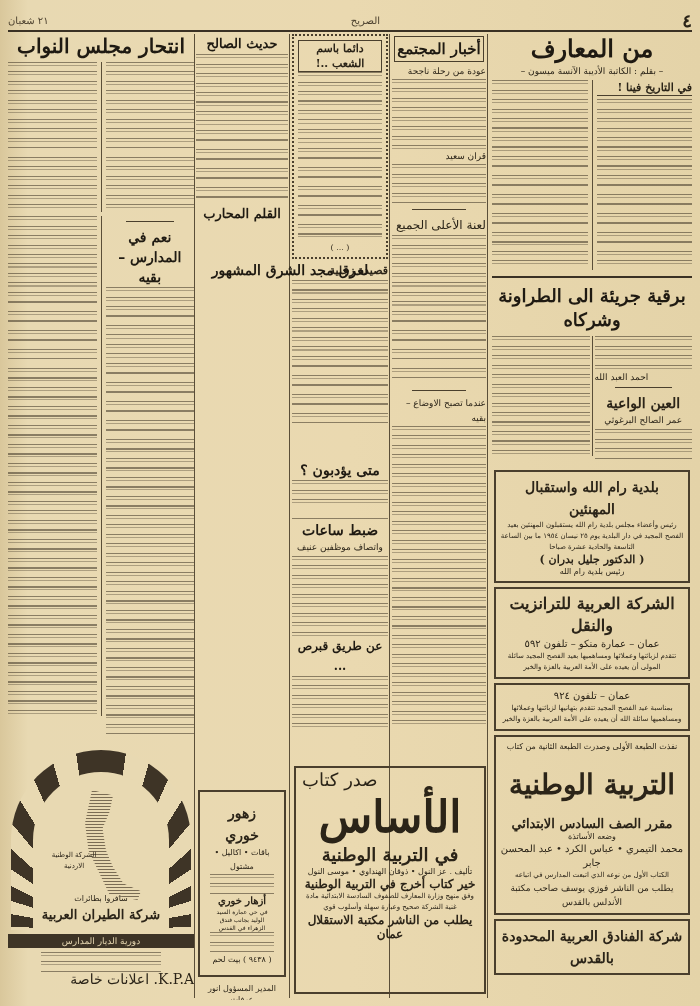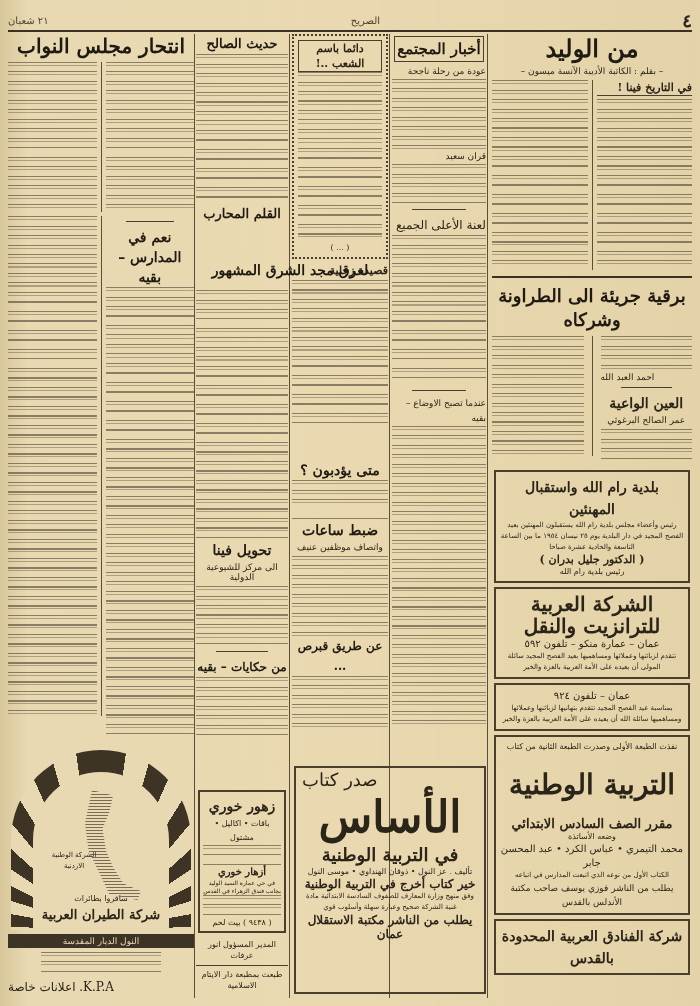--- a/index.html
+++ b/index.html
@@ -14,21 +14,21 @@
   h1,h2,h3{margin:0;font-weight:bold;text-align:center;color:#1f1a12;}
   .hl-xl{font-size:24px;line-height:30px;}
   .hl-l{font-size:18px;line-height:24px;}
   .hl-m{font-size:14px;line-height:20px;}
   .hl-s{font-size:11px;line-height:15px;}
   .byline{font-size:9px;text-align:center;margin:2px 0 4px;}
   .lines{height:100%;background:repeating-linear-gradient(180deg,rgba(60,50,35,.55) 0 1px,transparent 1px 3px,rgba(60,50,35,.35) 3px 4px,transparent 4px 9.5px);}
   .box{border:2px solid #4a3f2d;padding:4px;margin:4px 2px;}
   .dotbox{border:2px dotted #4a3f2d;padding:4px;}
   .rule{height:1px;background:#4a3f2d;margin:5px 20px;}
-  .ad-title{font-size:20px;font-weight:bold;text-align:center;line-height:22px;}
+  .ad-title{font-size:16px;font-weight:bold;text-align:center;line-height:22px;}
   .ad-sub{font-size:10px;text-align:center;line-height:14px;}
   .ad-text{font-size:8px;line-height:11px;text-align:center;}
   .sign{font-size:11px;font-weight:bold;text-align:center;}
   .big-calli{font-size:44px;line-height:54px;text-align:center;font-weight:bold;letter-spacing:1px;}
   .arch{position:relative;margin:0 auto;width:180px;height:180px;}
   .arch-outer{position:absolute;inset:0;border-radius:90px 90px 0 0;background:repeating-conic-gradient(from 0deg at 50% 100%,#3e3426 0 8deg,#e8d9b2 8deg 16deg);}
   .arch-inner{position:absolute;left:22px;right:22px;top:22px;bottom:0;border-radius:70px 70px 0 0;background:#e8d9b2;}
   .map{position:absolute;left:60px;top:40px;width:70px;height:110px;background:repeating-linear-gradient(0deg,#7a6c54 0 1px,transparent 1px 3px);clip-path:polygon(30% 0,60% 5%,55% 20%,45% 35%,50% 55%,60% 70%,75% 85%,100% 92%,95% 100%,55% 95%,40% 75%,25% 55%,20% 30%);}
   .band{background:#3e3426;color:#e8d9b2;font-size:9px;text-align:center;padding:2px 0;margin:4px 0;}
 </style>
@@ -43,37 +43,37 @@
     <span class="date">٢١ شعبان</span>
   </div>
 
   <div class="vrule" style="right:212px"></div>
   <div class="vrule" style="right:310px"></div>
   <div class="vrule" style="right:410px"></div>
   <div class="vrule" style="right:505px"></div>
 
   <div class="col" style="right:8px;width:200px;height:960px;">
     <section>
-      <h1 class="hl-xl">من الوليد</h1>
+      <h1 class="hl-xl">من المعارف</h1>
       <div class="byline">– بقلم : الكاتبة الأديبة الآنسة ميسون –</div>
       <div style="display:flex;gap:4px;height:190px;">
         <div style="flex:1">
           <div class="hl-s" style="font-weight:bold;text-align:right;border-bottom:1px solid #4a3f2d;margin-bottom:3px">في التاريخ فينا !</div>
           <div class="lines" style="height:170px"></div>
         </div>
         <div style="width:1px;background:#5a4e38"></div>
         <div style="flex:1">
             <div class="lines"></div>
           </div>
       </div>
     </section>
     <div style="height:2px;background:#3a3124;margin:6px 0"></div>
     <section>
       <h1 class="hl-l">برقية جريئة الى الطراونة وشركاه</h1>
-      <div style="display:flex;gap:8px;height:120px;margin-top:4px">
+      <div style="display:flex;gap:2px;height:120px;margin-top:4px">
         <div style="flex:1">
             <div class="lines" style="height:34px"></div>
           <div class="byline" style="text-align:left">احمد العبد الله</div>
           <div class="rule"></div>
           <div class="hl-m" style="text-align:center;font-weight:bold">العين الواعية</div>
           <div class="byline">عمر الصالح البرغوثي</div>
           <div class="lines" style="height:30px"></div>
         </div>
         <div style="width:1px;background:#5a4e38"></div>
         <div style="flex:1">
@@ -161,31 +161,22 @@
       <div class="ad-sub" style="font-size:12px;font-weight:bold">يطلب من الناشر مكتبة الاستقلال عمان</div>
     </div>
   </div>
 
   <div class="col" style="right:412px;width:92px;height:960px;">
     <h2 class="hl-m" style="font-size:13px">حديث الصالح</h2>
     <div class="lines" style="height:150px"></div>
     <h2 class="hl-m" style="font-size:13px">القلم المحارب</h2>
     <div class="lines" style="height:0px"></div>
   </div>
-  <div class="col" style="right:412px;width:92px;top:290px;height:470px;">
-    <div class="lines" style="height:250px"></div>
-    <h2 class="hl-m">تحويل فينا</h2>
-    <div class="byline">الى مركز للشيوعية الدولية</div>
-    <div class="lines" style="height:60px"></div>
-    <div class="rule"></div>
-    <h2 class="hl-m" style="font-size:12px">من حكايات – بقيه</h2>
-    <div class="lines" style="height:60px"></div>
-  </div>
   <div class="col" style="right:412px;width:92px;top:790px;height:210px;">
-    <div class="box" style="padding:3px;margin:0 2px">
+    <div class="box" style="padding:10px;margin:0 2px">
       <div class="ad-title" style="font-size:14px">زهور خوري</div>
       <div class="ad-sub" style="font-size:8px">باقات • اكاليل • مشتول</div>
       <div class="lines" style="height:20px"></div>
       <div class="ad-sub" style="font-weight:bold">أزهار خوري</div>
       <div class="ad-text" style="font-size:6px;line-height:8px">في حي عمارة السيد الوليد بجانب فندق الزهراء في القدس</div>
       <div class="lines" style="height:22px"></div>
       <div class="ad-text">( ٩٤٣٨ ) بيت لحم</div>
     </div>
     <div class="ad-text" style="margin-top:6px">المدير المسؤول انور عرفات</div>
     <div class="ad-text" style="margin-top:4px;border-top:1px solid #4a3f2d;padding-top:3px">طبعت بمطبعة دار الايتام الاسلامية</div>
@@ -219,18 +210,18 @@
     <div class="arch">
       <div class="arch-outer"></div>
       <div class="arch-inner"></div>
       <div class="map"></div>
       <div class="ad-text" style="position:absolute;left:38px;top:100px;width:50px;font-size:7px">الشركة الوطنية الاردنية</div>
       <div style="position:absolute;left:28px;right:28px;bottom:4px;text-align:center">
         <div class="ad-text" style="font-size:8px">سافروا بطائرات</div>
         <div class="ad-title" style="font-size:13px">شركة الطيران العربية</div>
       </div>
     </div>
-    <div class="band">النول الديار المقدسة</div>
+    <div class="band">دورية الديار المدارس</div>
     <div class="lines" style="height:22px;width:120px;margin:0 auto"></div>
-    <div class="ad-text" style="text-align:left;font-size:12px;margin-top:8px">K.P.A. اعلانات خاصة</div>
+    <div class="ad-text" style="text-align:right;font-size:14px;margin-top:0">K.P.A. اعلانات خاصة</div>
   </div>
 
 </div>
 
 </body></html>

